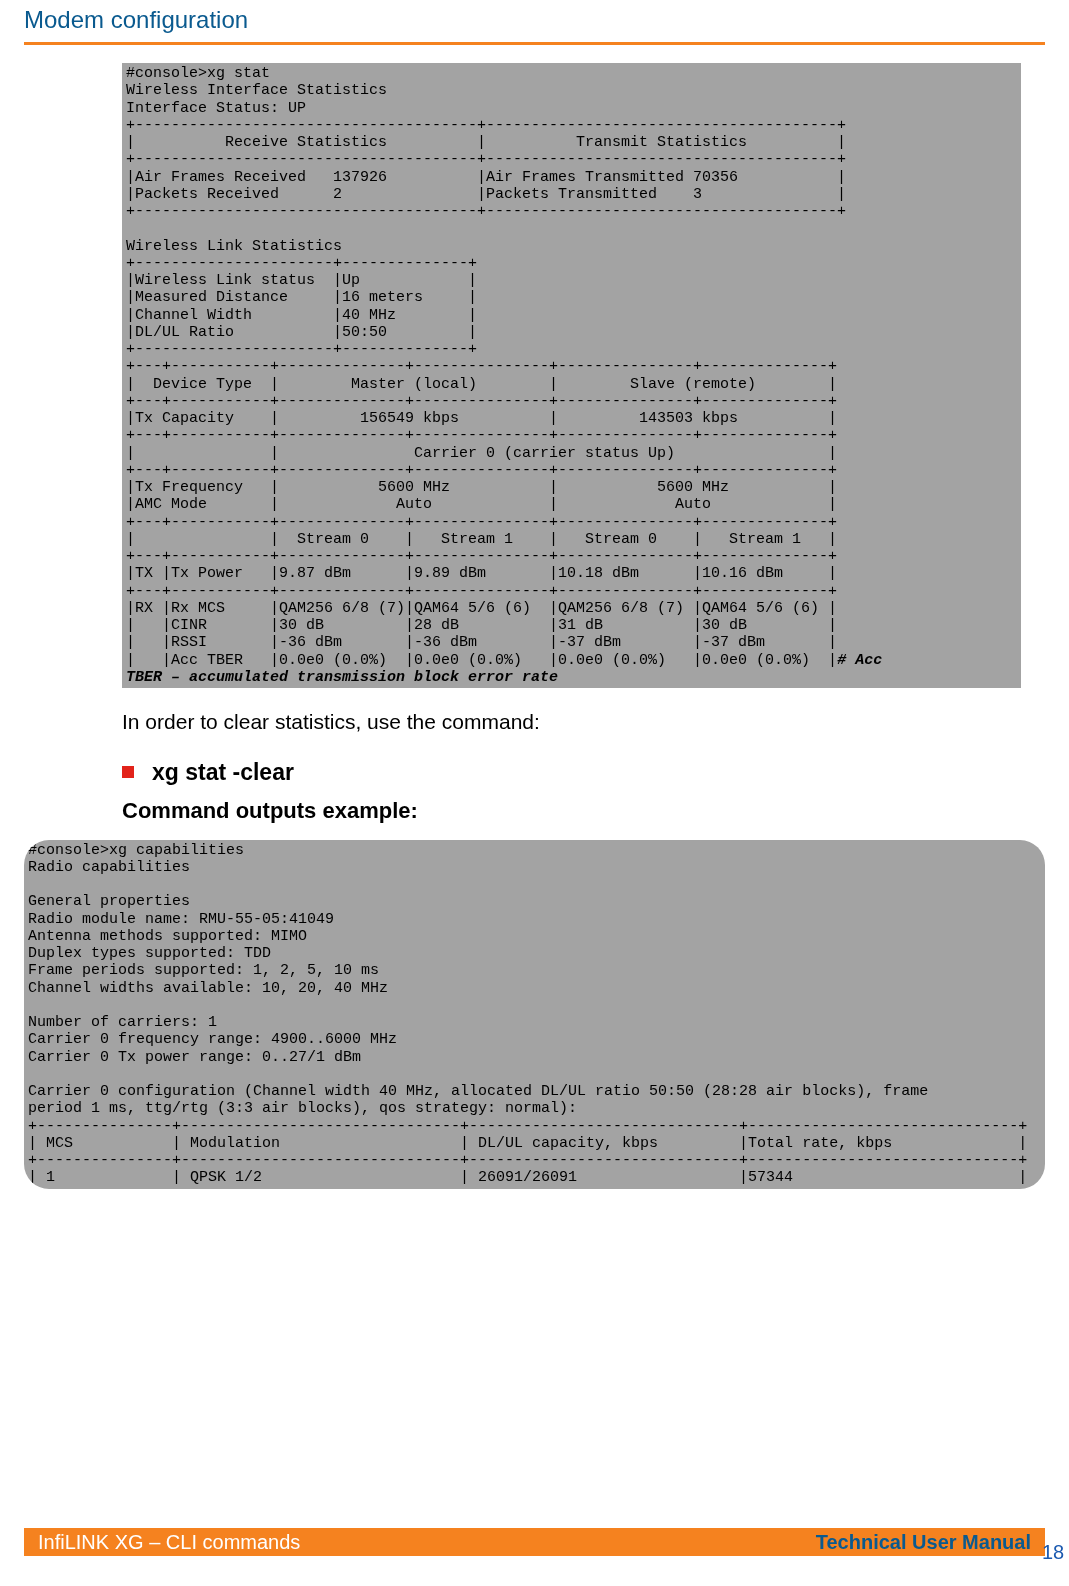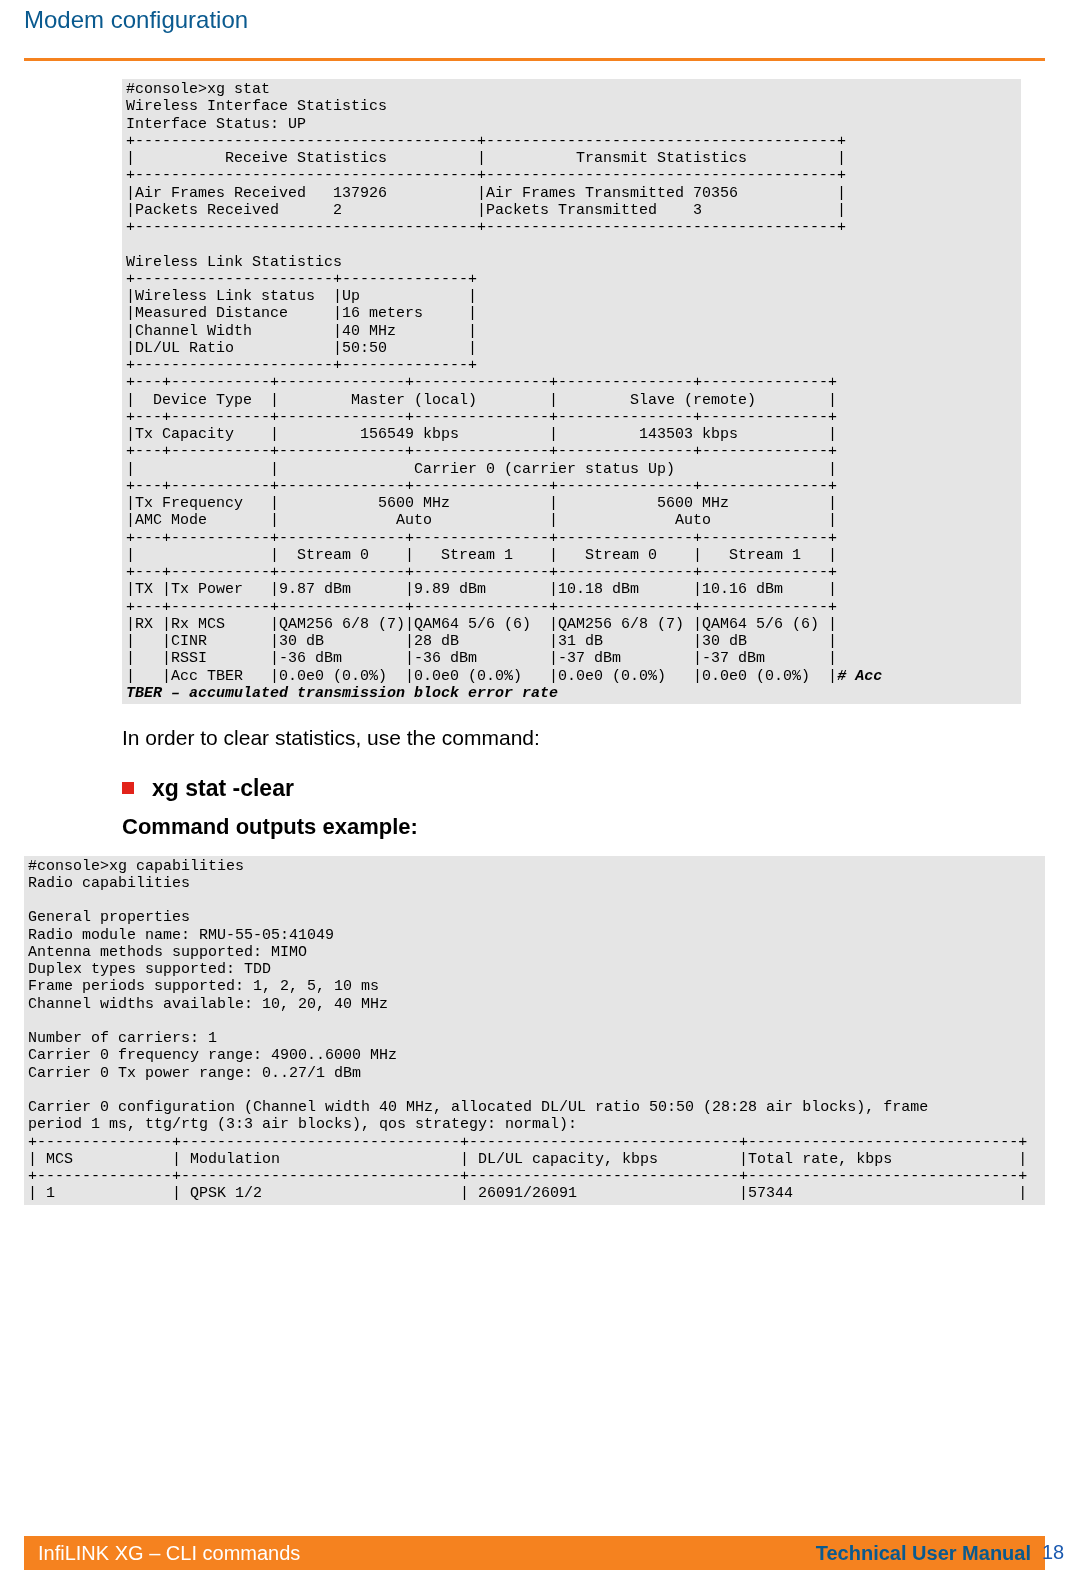--- a/index.html
+++ b/index.html
@@ -15,45 +15,45 @@
     width: 1069px;
     height: 1586px;
     position: relative;
     box-sizing: border-box;
     padding: 0 24px 0 24px;
   }
   .header-title {
     color: #0a5a8f;
     font-size: 24px;
     padding-top: 6px;
-    padding-bottom: 24px;
+    padding-bottom: 8px;
   }
   .orange-rule {
     height: 3px;
     background: #f5821f;
     margin-bottom: 18px;
     width: 100%;
   }
   .section-title {
     font-weight: bold;
     font-size: 22px;
     margin: 0 0 16px 0;
     padding-left: 98px;
   }
   .codebox {
-    background: #e5e5e5;
+    background: #a3a3a3;
     font-family: 'Courier New', monospace;
     font-size: 15px;
     line-height: 1.15;
     white-space: pre;
     padding: 2px 4px 2px 4px;
     overflow: hidden;
   }
   .codebox-1 { margin-left: 98px; margin-right: 24px; }
-  .codebox-full { margin-left: 0; margin-right: 0; }
+  .codebox-full { margin-left: 0; margin-right: 0; border-radius: 25px; }
   .body-text {
     padding: 18px 24px 12px 98px;
     font-size: 21px;
     line-height: 1.55;
     text-align: justify;
   }
   .body-text-tight { padding-top: 6px; }
   .bullet-line {
     padding: 8px 24px 6px 98px;
     font-weight: bold;
@@ -64,24 +64,24 @@
   }
   .bullet-sq {
     width: 12px;
     height: 12px;
     background: #e2231a;
     display: inline-block;
     flex: 0 0 12px;
   }
   .footer {
     position: absolute;
-    bottom: 16px;
+    bottom: 30px;
     left: 24px;
     right: 24px;
-    height: 34px;
+    height: 28px;
     background: #f5821f;
     color: #fff;
     display: flex;
     align-items: center;
     justify-content: space-between;
     font-size: 20px;
     padding: 0 14px;
     box-sizing: border-box;
   }
   .footer .left { color: #fff; }

